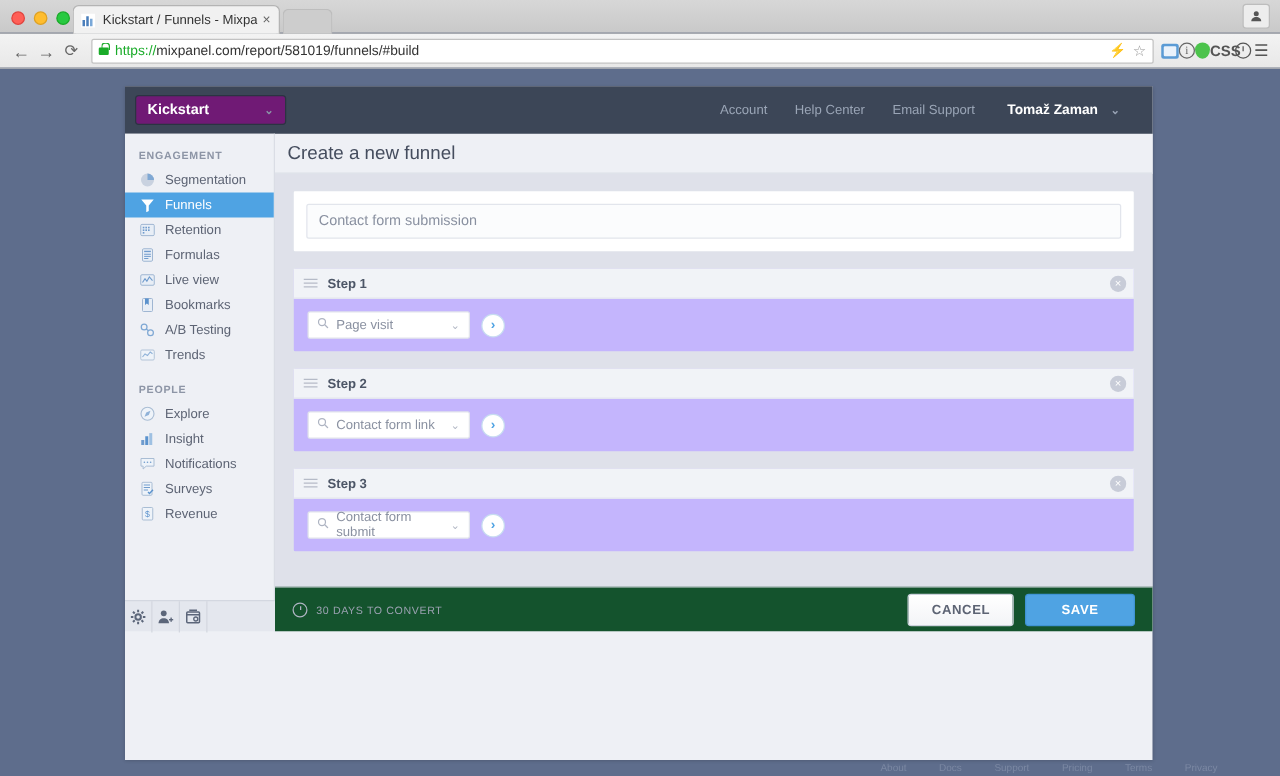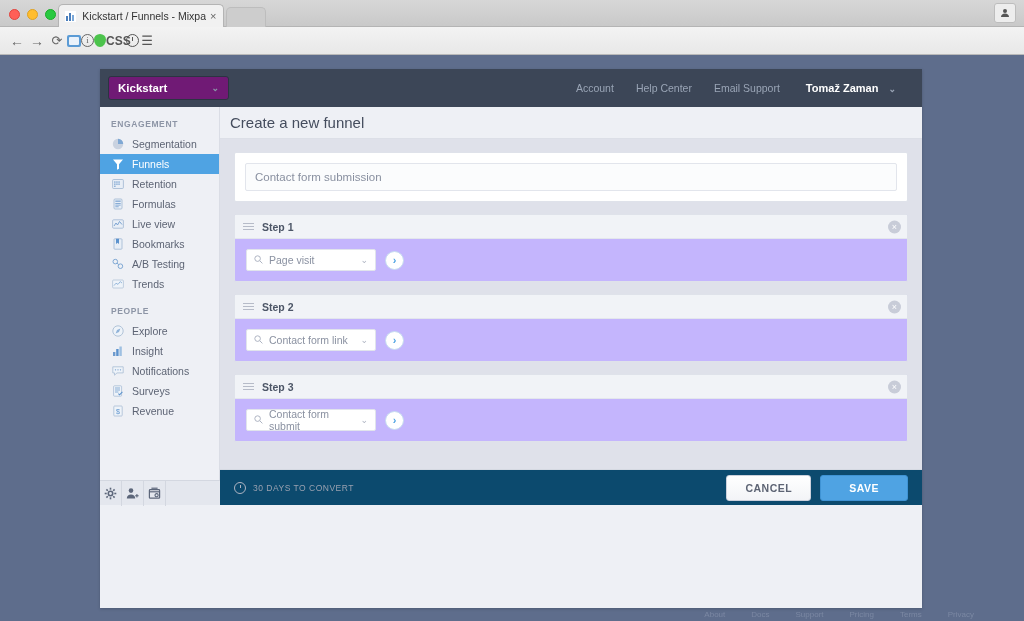--- a/index.html
+++ b/index.html
@@ -235,21 +235,21 @@
 
   .add-wrap { display: flex; justify-content: center; padding-top: 23px; }
   .add-btn {
     width: 31px; height: 31px; border-radius: 50%;
     background: #f2f3f7; border: 1px solid #d3d7e1;
     display: flex; align-items: center; justify-content: center;
     color: #77808f; font-size: 19px; line-height: 1;
   }
 
   .main-footer {
-    height: 40px; background: #0c4a6e; border-top: 1px solid #d5d9e2;
+    height: 40px; background: #14532d; border-top: 1px solid #d5d9e2;
     display: flex; align-items: center; padding: 0 14px;
   }
   .convert { display: flex; align-items: center; color: #9aa1b0; font-size: 8.5px; letter-spacing: .5px; }
   .clock-ico {
     width: 12px; height: 12px; border: 1.3px solid #aeb4c2; border-radius: 50%;
     margin-right: 7px; position: relative; flex: 0 0 auto;
   }
   .clock-ico::after {
     content: ""; position: absolute; left: 4.5px; top: 2px;
     width: 1.2px; height: 3.5px; background: #aeb4c2;
@@ -292,20 +292,29 @@
       <span class="tabtitle">Kickstart / Funnels - Mixpa</span>
       <span class="tabclose">×</span>
     </div>
     <div class="tab-ghost"></div>
   </div>
 
   <div class="toolbar">
     <span class="navbtn">←</span>
     <span class="navbtn">→</span>
     <span class="navbtn reload">⟳</span>
+    <div class="omnibox">
+      <span class="lock"></span>
+      <span class="url-scheme">https://</span>
+      <span class="url-rest">mixpanel.com/report/581019/funnels/#build</span>
+      <span class="omni-right">
+        <span class="bolt">⚡</span>
+        <span class="star">☆</span>
+      </span>
+    </div>
     <span class="ext blue-img"></span>
     <span class="ext circle-i">i</span>
     <span class="ext green-dot"></span>
     <span class="ext css-txt">CSS</span>
     <span class="ext clock"></span>
     <span class="hamb">☰</span>
     <div class="profile-btn">
       <svg width="10" height="10" viewBox="0 0 10 10">
           <circle cx="5" cy="3" r="2" fill="#555"></circle>
           <path d="M1 9c0-2.2 1.8-3.5 4-3.5s4 1.3 4 3.5z" fill="#555"></path>

